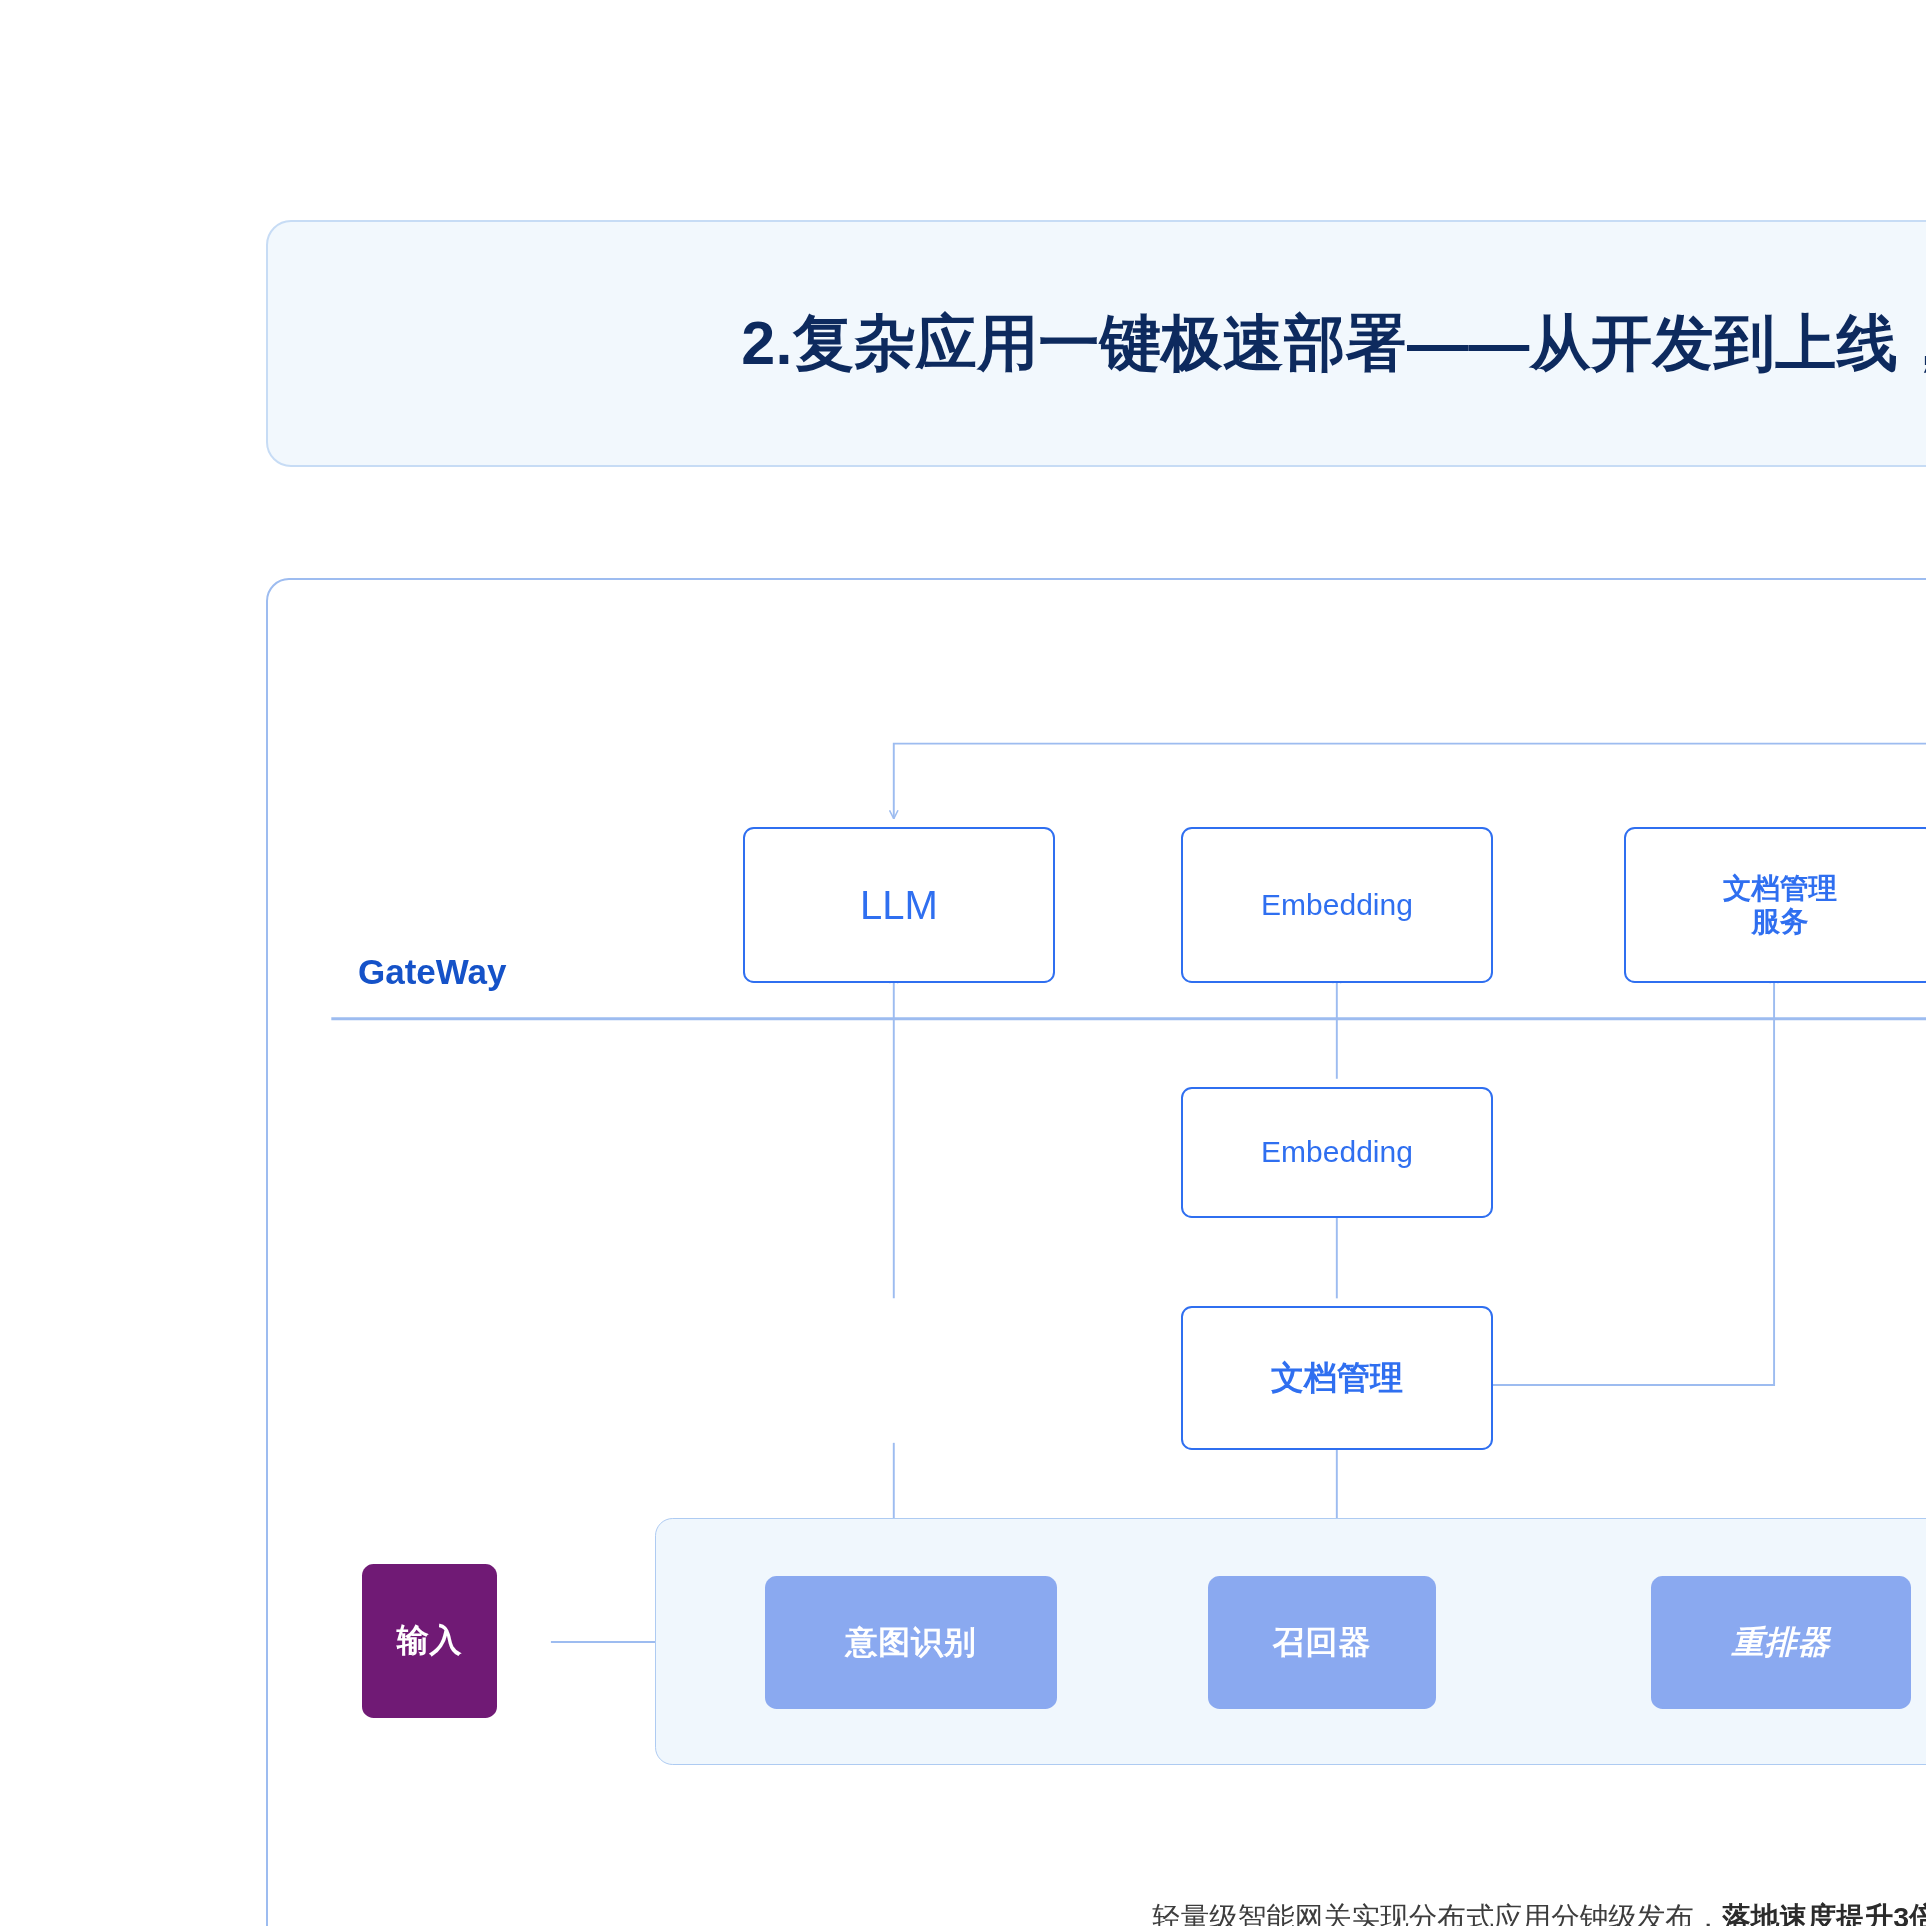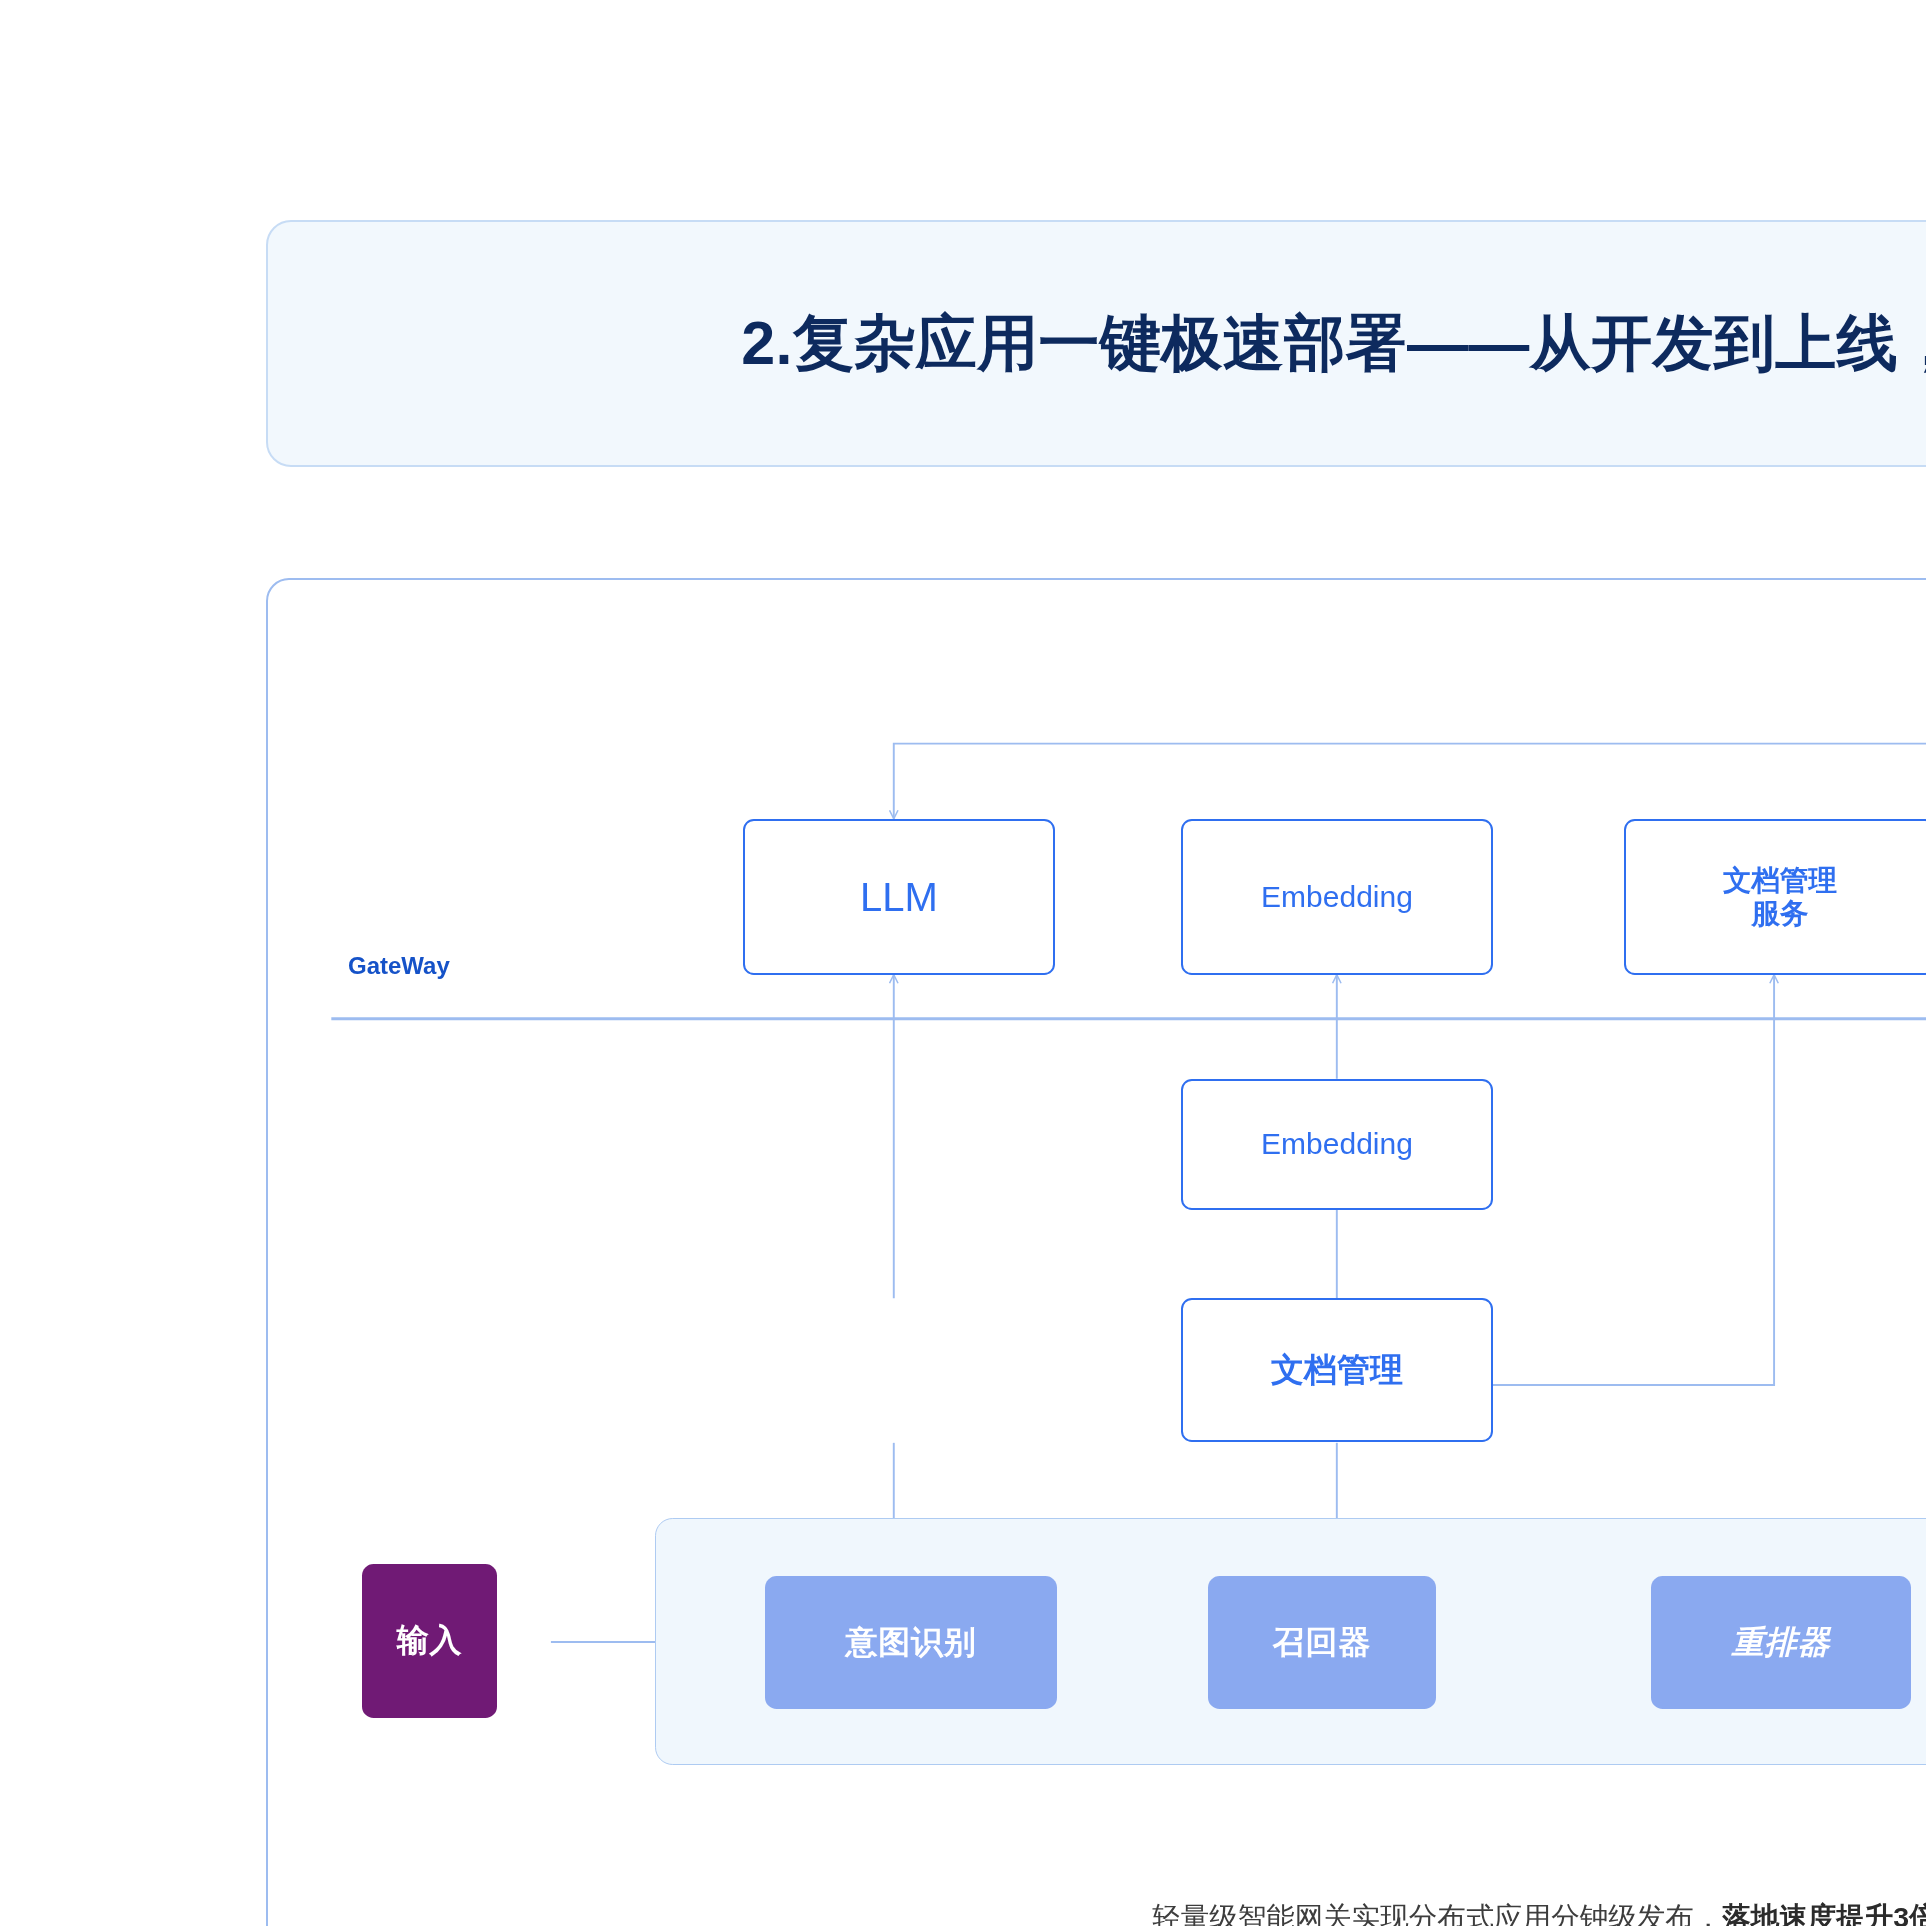--- a/index.html
+++ b/index.html
@@ -69,20 +69,21 @@
   
   .node {
     position: absolute;
     box-sizing: border-box;
     display: flex;
     align-items: center;
     justify-content: center;
     text-align: center;
     border-radius: 10.8px;
     line-height: 1.16;
+    margin-top: 8px;
   }
   .node.outline {
     background: #ffffff;
     border: 2.3px solid #2f6ff0;
     color: #2f6ff0;
     font-weight: 700;
   }
   .node.outline.latin {
     font-weight: 400;
   }
@@ -176,21 +177,21 @@
 
     <path d="M 5730 4090 L 5730 2530" fill="none" stroke="#9dbcf0" stroke-width="5" marker-end="url(#ahup)"></path>
 
     <line x1="1430" y1="4262" x2="1985" y2="4262" stroke="#9dbcf0" stroke-width="5" marker-end="url(#ah)"></line>
     <line x1="2660" y1="4262" x2="3135" y2="4262" stroke="#9dbcf0" stroke-width="5" marker-end="url(#ah)"></line>
     <line x1="3810" y1="4262" x2="4285" y2="4262" stroke="#9dbcf0" stroke-width="5" marker-end="url(#ah)"></line>
     <line x1="5060" y1="4262" x2="5400" y2="4262" stroke="#9dbcf0" stroke-width="5" marker-end="url(#ah)"></line>
     <line x1="6060" y1="4262" x2="6540" y2="4262" stroke="#9dbcf0" stroke-width="5" marker-end="url(#ah)"></line>
   </svg>
 
-  <div class="side-label" style="left:348px; top:952px; font-size:24px;">GateWay</div>
+  <div class="side-label" style="left:358px; top:952px; font-size:35px;">GateWay</div>
 
   <div class="node outline latin" style="left:743px; top:819px; width:312px; height:156px; font-size:40px;">
     <span>LLM</span>
   </div>
 
   <div class="node outline latin" style="left:1181px; top:819px; width:312px; height:156px; font-size:30px;">
     <span>Embedding</span>
   </div>
 
   <div class="node outline" style="left:1624px; top:819px; width:312px; height:156px; font-size:28.5px; flex-direction:column;">

